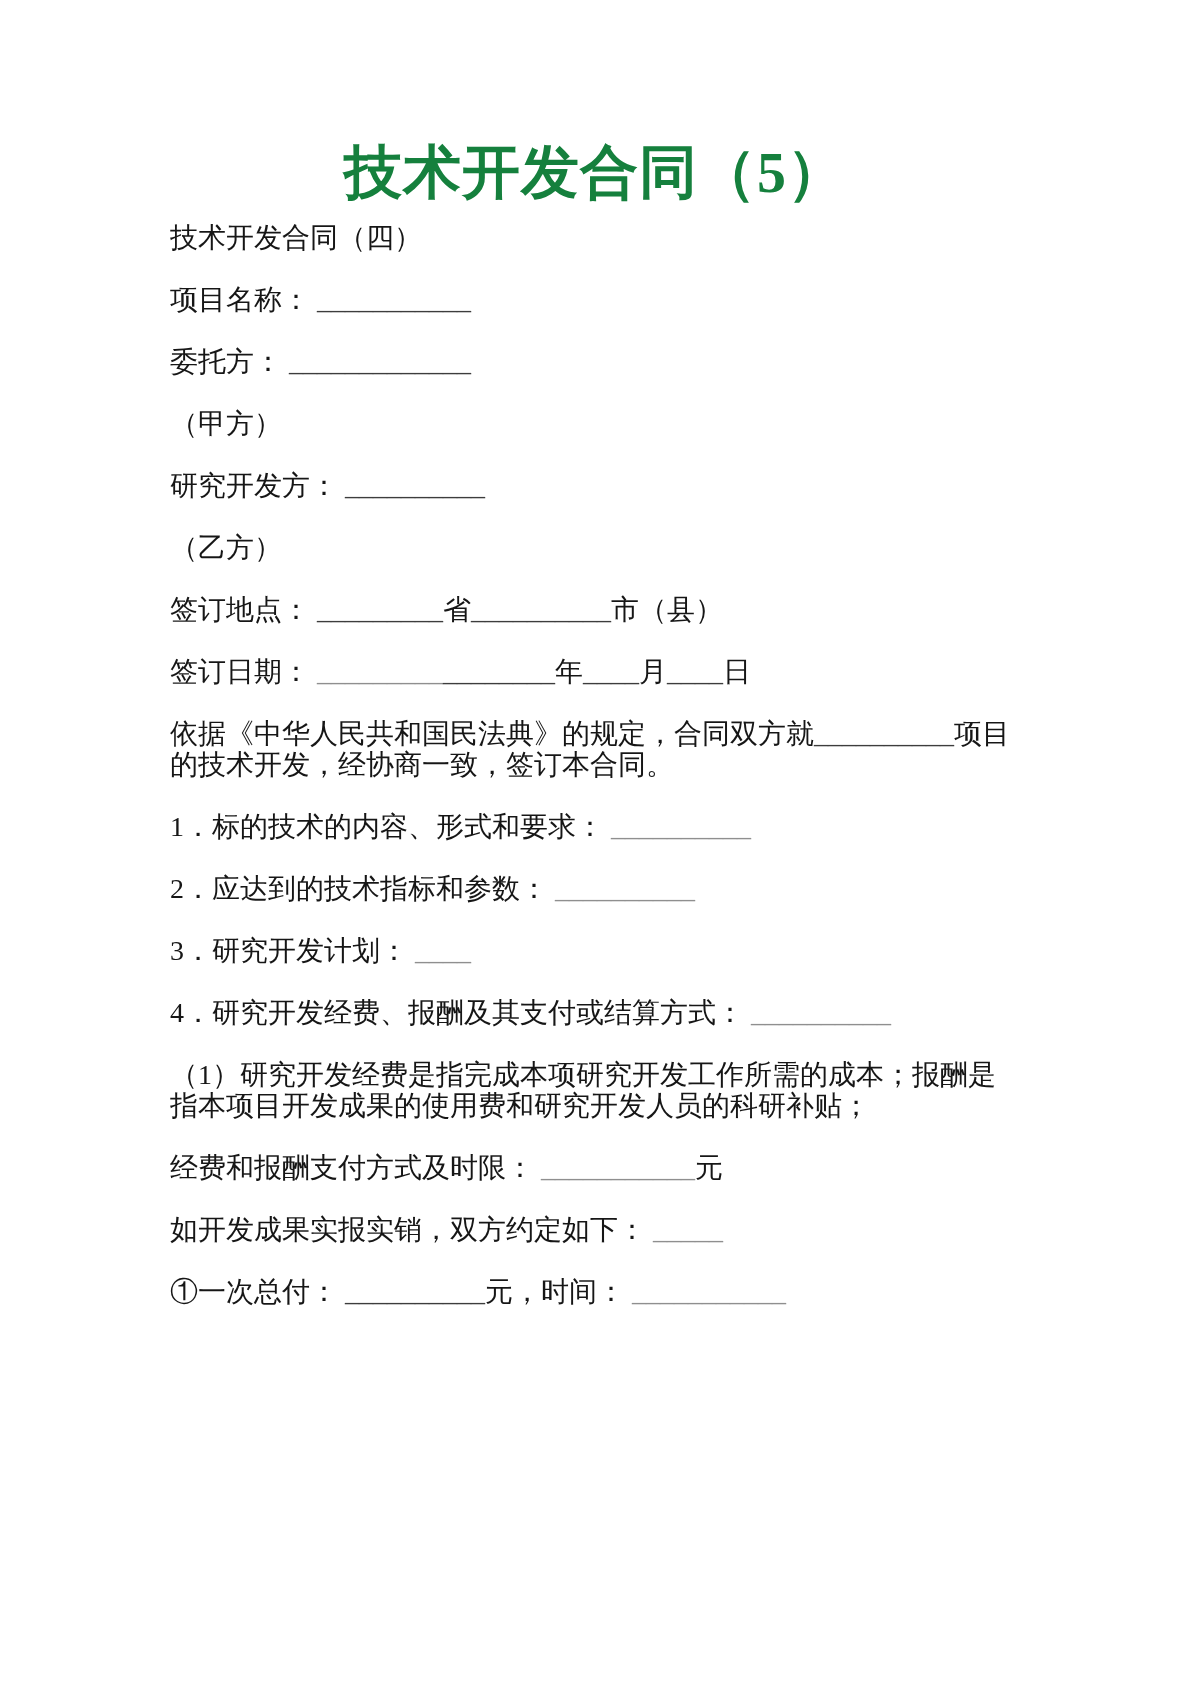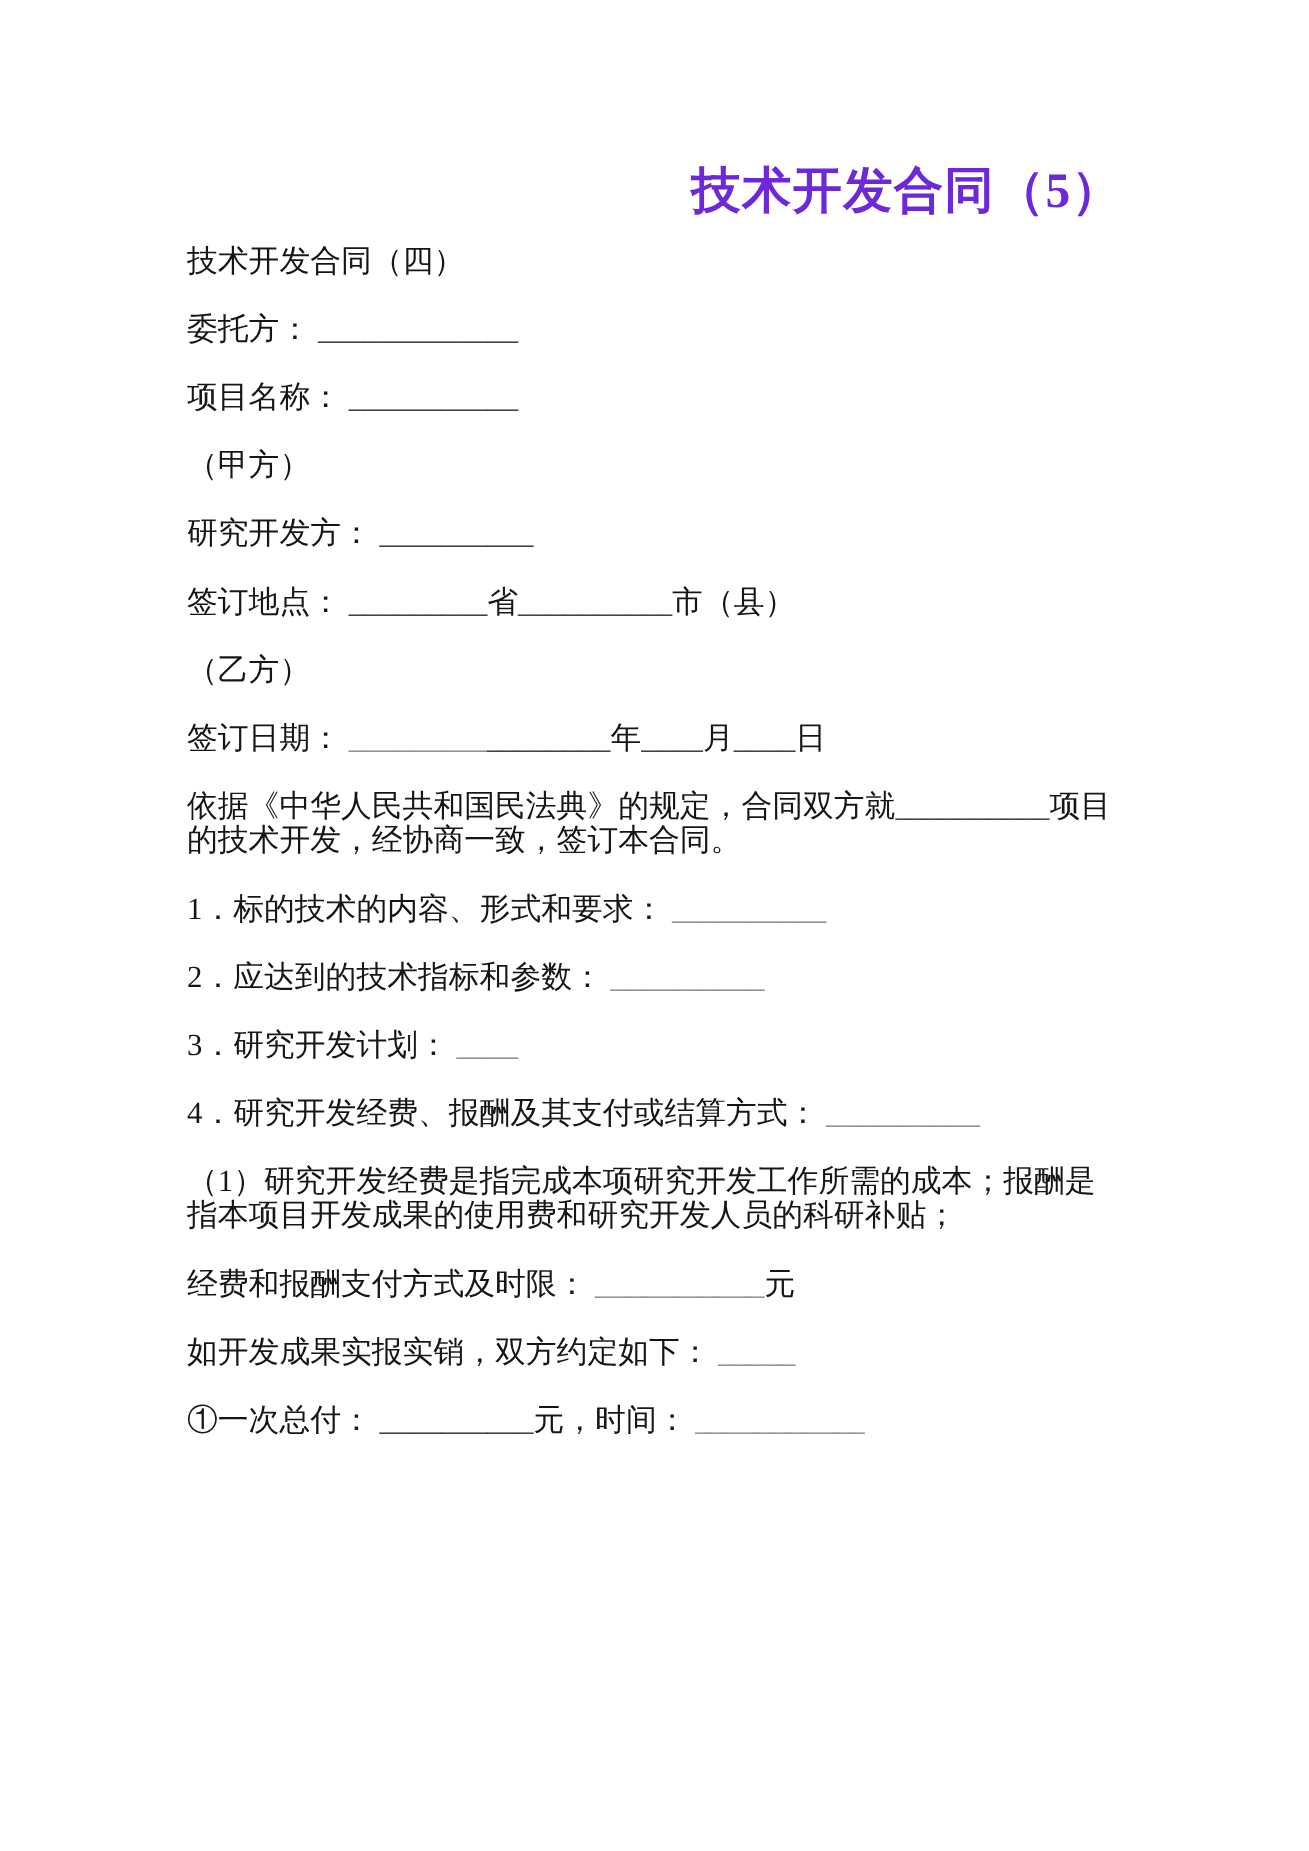--- a/index.html
+++ b/index.html
@@ -20,25 +20,25 @@
     font-family: "Liberation Serif", "DejaVu Serif", serif;
     color: #161616;
     box-sizing: border-box;
   }
   .content {
     box-sizing: border-box;
     padding: 146px 170px 0 170px;
     width: 1190px;
   }
   .doc-title {
-    font-size: 45px;
+    font-size: 58px;
     line-height: 54px;
     font-weight: 700;
-    color: #6d28d9;
-    text-align: right;
+    color: #15803d;
+    text-align: center;
     margin: 0 0 22px 0;
     letter-spacing: 1px;
   }
   .line {
     font-size: 28px;
     line-height: 31px;
     margin: 0 0 31px 0;
     word-break: break-all;
     overflow-wrap: anywhere;
   }
@@ -47,26 +47,26 @@
   .blank.light { color: #8f8f8f; }
 </style>
 </head>
 <body>
 
 <div class="page">
   <div class="content">
     <h1 class="doc-title">技术开发合同（5）</h1>
     <div id="doc-lines">
         <p class="line"><span>技术开发合同（四）</span></p>
+        <p class="line"><span>项目名称： </span><span class="blank dark">___________</span></p>
         <p class="line"><span>委托方： </span><span class="blank dark">_____________</span></p>
-        <p class="line"><span>项目名称： </span><span class="blank dark">___________</span></p>
         <p class="line"><span>（甲方）</span></p>
         <p class="line"><span>研究开发方： </span><span class="blank dark">__________</span></p>
+        <p class="line"><span>（乙方）</span></p>
         <p class="line"><span>签订地点： </span><span class="blank dark">_________</span><span>省</span><span class="blank dark">__________</span><span>市（县）</span></p>
-        <p class="line"><span>（乙方）</span></p>
         <p class="line"><span>签订日期： </span><span class="blank light">_________</span><span class="blank dark">________</span><span>年</span><span class="blank dark">____</span><span>月</span><span class="blank dark">____</span><span>日</span></p>
         <p class="line"><span>依据《中华人民共和国民法典》的规定，合同双方就</span><span class="blank dark">__________</span><span>项目的技术开发，经协商一致，签订本合同。</span></p>
         <p class="line"><span>1．标的技术的内容、形式和要求： </span><span class="blank light">__________</span></p>
         <p class="line"><span>2．应达到的技术指标和参数： </span><span class="blank light">__________</span></p>
         <p class="line"><span>3．研究开发计划： </span><span class="blank light">____</span></p>
         <p class="line"><span>4．研究开发经费、报酬及其支付或结算方式： </span><span class="blank light">__________</span></p>
         <p class="line"><span>（1）研究开发经费是指完成本项研究开发工作所需的成本；报酬是指本项目开发成果的使用费和研究开发人员的科研补贴；</span></p>
         <p class="line"><span>经费和报酬支付方式及时限： </span><span class="blank light">___________</span><span>元</span></p>
         <p class="line"><span>如开发成果实报实销，双方约定如下： </span><span class="blank light">_____</span></p>
         <p class="line"><span>①一次总付： </span><span class="blank dark">__________</span><span>元，时间： </span><span class="blank light">___________</span></p>

